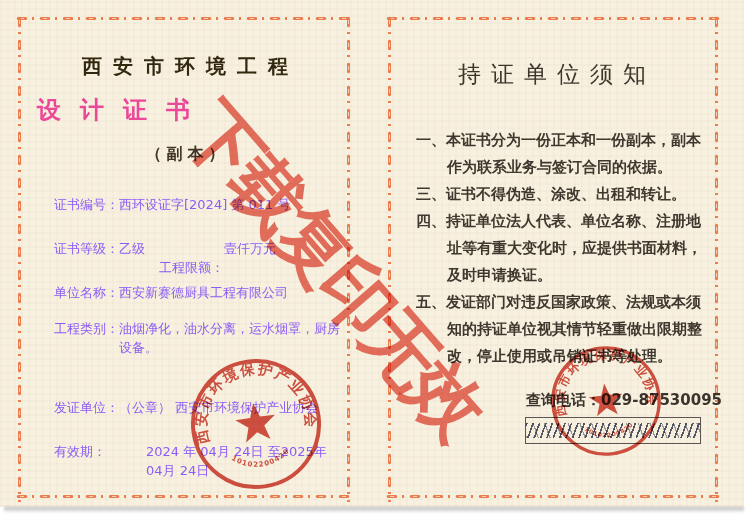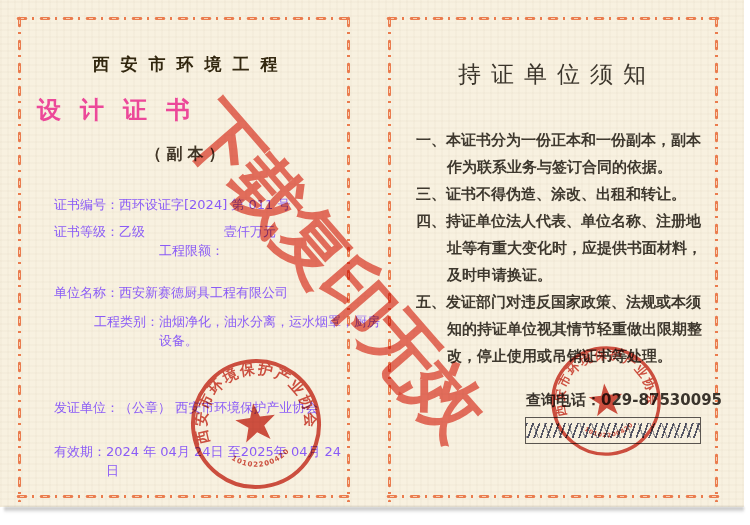--- a/index.html
+++ b/index.html
@@ -41,38 +41,38 @@
   .bh.top{top:0;} .bh.bottom{bottom:0;}
   .bv.left{left:0;} .bv.right{right:0;}
 
   
   .page{position:absolute;color:#41372a;}
   .page-left{left:18px;top:14px;width:334px;height:486px;}
   .page-right{left:386px;top:14px;width:332px;height:486px;}
 
   .title1{
     position:absolute;left:0;right:0;top:39px;text-align:center;
-    font-size:17px;font-weight:700;letter-spacing:11px;color:#32270f;text-indent:11px;
+    font-size:20px;font-weight:700;letter-spacing:11px;color:#32270f;text-indent:11px;
   }
   .title2{
     position:absolute;left:0;right:0;top:80px;text-align:left;
     font-size:24px;font-weight:700;letter-spacing:19px;color:#ec4899;text-indent:19px;
   }
   .subtitle{
     position:absolute;left:0;right:0;top:130px;text-align:center;
     font-size:16px;font-weight:700;letter-spacing:5px;color:#403526;text-indent:5px;
   }
   .row{
     position:absolute;left:36px;width:292px;display:flex;
     font-size:13px;font-weight:400;line-height:19px;color:#8b5cf6;
   }
   .row .lbl{flex:0 0 auto;white-space:nowrap;}
   .row .val{flex:1 1 auto;}
-  .r1{top:181px;} .r2{top:208px;} .r3{top:269px;} .r4{top:298px;margin-left:40px;}
-  .r5{top:384px;} .r6{top:428px;}
+  .r1{top:181px;} .r2{top:225px;} .r3{top:269px;} .r4{top:305px;}
+  .r5{top:384px;} .r6{top:428px;gap:40px;}
   .r2 .lbl2{margin-left:14px;white-space:nowrap;margin-top:19px;}
   .r4 .val{max-width:238px;}
 
   .rtitle{
     position:absolute;left:0;right:0;top:45px;text-align:center;
     font-size:23px;font-weight:400;letter-spacing:10px;color:#3b352b;text-indent:10px;
   }
   .notices{
     position:absolute;left:30px;top:113px;width:296px;
     font-size:15px;font-weight:700;line-height:27px;color:#3e382e;

